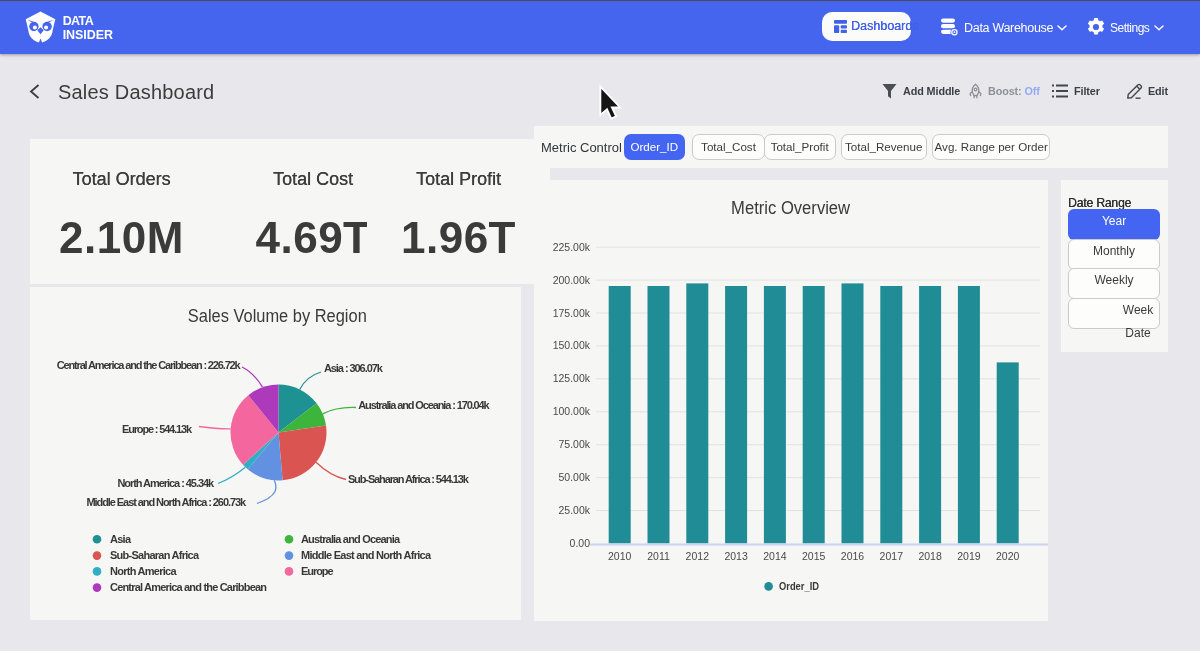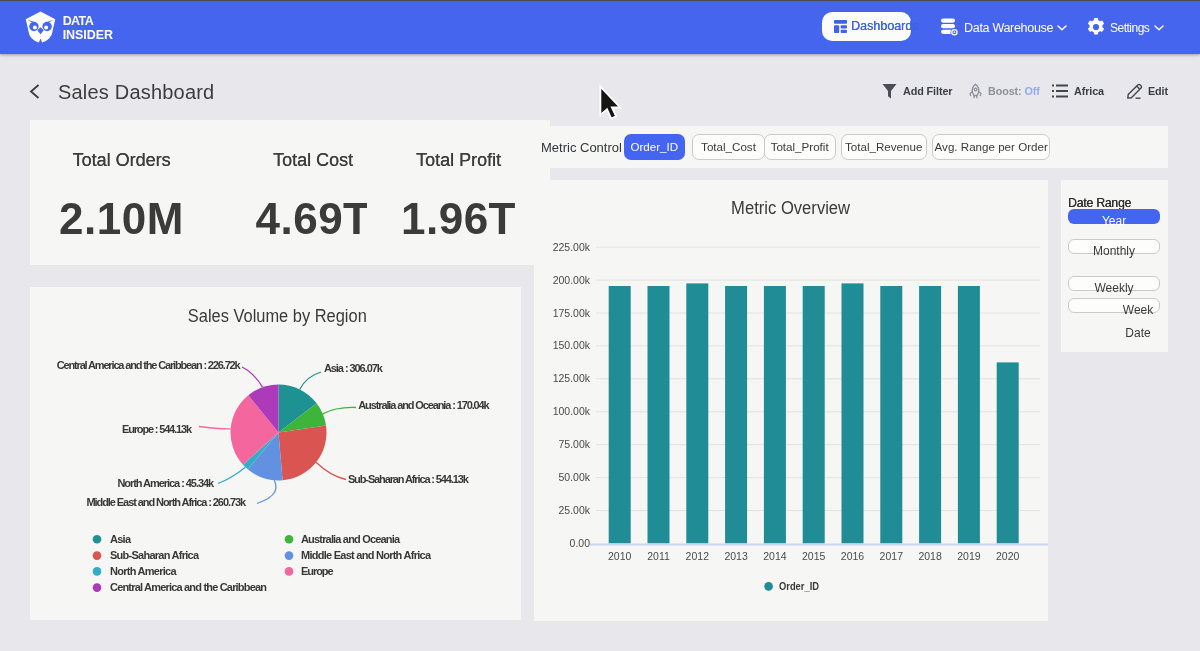--- a/index.html
+++ b/index.html
@@ -12,32 +12,32 @@
   #nav { left:0; top:1px; width:1200px; height:52.5px; background:#4565ee; box-shadow:0 1px 3px rgba(60,60,80,.45); }
   .navitem { color:#fff; font-size:12.5px; top:21px; letter-spacing:-0.3px; }
   #dash-btn { left:822px; top:12px; width:89px; height:29px; background:#fbfbfa; border-radius:10px; color:#4161e8; font-size:12.5px; font-weight:500; line-height:29px; text-align:left; white-space:nowrap; text-shadow:0.3px 0 currentColor; }
   #dash-btn span { margin-left:29px; }
   
   #back { left:29px; top:84px; }
   #title { left:58px; top:81px; font-size:20px; color:#3c3c3c; letter-spacing:0.2px; }
   .hctl { top:85px; font-size:10.8px; color:#3b3e45; font-weight:bold; letter-spacing:-0.1px; white-space:nowrap; }
   
   .card { background:#f6f6f4; }
-  .kpi { top:120px; width:183px; height:145px; text-align:center; }
+  .kpi { top:139px; width:183px; height:145px; text-align:center; }
   .kpi .t { margin-top:30px; font-size:18px; font-weight:500; color:#3d3d3d; text-shadow:0.35px 0 currentColor; }
   .kpi .v { margin-top:23px; font-size:44px; font-weight:bold; color:#3b3b3b; letter-spacing:0.5px; }
   
   #mstrip { left:534px; top:126px; width:634px; height:42px; }
   #mlabel { left:541px; top:140px; font-size:13px; color:#33353a; }
   .mbtn { top:134px; height:26px; border:1px solid #cbcbcb; border-radius:7px; background:#fdfdfc; font-size:11.6px; color:#3a3a3a; text-align:center; line-height:24px; white-space:nowrap; }
   .bluebtn { background:#4465f1; border:none; color:#fff; line-height:26px; font-weight:400; }
   
   #datecard { left:1061px; top:180px; width:107px; height:172px; }
   #datecard .dt { margin:16px 0 0 7px; font-size:12.2px; font-weight:400; color:#303030; letter-spacing:-0.2px; text-shadow:0.3px 0 currentColor; }
-  .dbtn { left:1068px; width:92px; height:15px; border:1px solid #cbcbcb; border-radius:6px; background:#fdfdfc; font-size:12px; color:#3a3a3a; text-align:center; line-height:23px; }
+  .dbtn { left:1068px; width:92px; height:31px; border:1px solid #cbcbcb; border-radius:6px; background:#fdfdfc; font-size:12px; color:#3a3a3a; text-align:center; line-height:23px; }
   .dbtn.bluebtn { border:none; line-height:25px; }
 </style>
 </head>
 <body>
 <div id="stage">
   <div class="abs" id="topline"></div>
   <div class="abs" id="nav"></div>
 
   <svg class="abs" style="left:25px; top:11px;" width="31" height="32" viewBox="0 0 31 32">
     <path fill="#fff" d="M15.5 0.4 L30.3 8.3 L27.7 19.3 C27 26.3 22.3 30.2 17.1 31.4 L15.5 27.6 L13.9 31.4 C8.7 30.2 4 26.3 3.3 19.3 L0.7 8.3 Z"></path>
@@ -93,21 +93,21 @@
       <path d="M1 1 L5 4.8 L9 1" stroke="#fff" stroke-width="1.5" fill="none" stroke-linecap="round"></path>
     </svg>
 
   <svg class="abs" id="back" width="11" height="15" viewBox="0 0 11 15">
       <path d="M9.5 1 L2 7.5 L9.5 14" stroke="#3c3c3c" stroke-width="1.8" fill="none"></path>
     </svg>
   <div class="abs" id="title">Sales Dashboard</div>
   <svg class="abs" style="left:882px; top:84px;" width="15" height="15" viewBox="0 0 15 15">
       <path fill="#4a4e57" d="M0.5 0 h14 l-5.5 7 v7.5 l-3 -2.2 v-5.3 Z"></path>
     </svg>
-  <div class="abs hctl" style="left:903px;">Add Filter</div>
+  <div class="abs hctl" style="left:903px;">Add Middle</div>
 
   <svg class="abs" style="left:967px; top:83px;" width="17" height="17" viewBox="0 0 17 17">
     <g stroke="#8d9097" stroke-width="1.3" fill="none" stroke-linejoin="round">
       <path d="M8.5 1.2 C11 3 12.2 6 11.5 9.5 L10.2 12.5 H6.8 L5.5 9.5 C4.8 6 6 3 8.5 1.2 Z"></path>
       <path d="M5.7 8.2 L3.2 10.5 L3.6 13.2"></path>
       <path d="M11.3 8.2 L13.8 10.5 L13.4 13.2"></path>
       <path d="M7.3 12.7 L7 15.3 M9.7 12.7 L10 15.3"></path>
     </g>
     <circle cx="8.5" cy="6.5" r="1.3" fill="none" stroke="#8d9097" stroke-width="1.2"></circle>
   </svg>
@@ -116,21 +116,21 @@
   <svg class="abs" style="left:1052px; top:84px;" width="16" height="14" viewBox="0 0 16 14">
     <g fill="#43464c">
       <rect x="0" y="0.5" width="2" height="2"></rect>
         <rect x="4" y="0.5" width="12" height="2"></rect>
       <rect x="0" y="6" width="2" height="2"></rect>
         <rect x="4" y="6" width="12" height="2"></rect>
       <rect x="0" y="11.5" width="2" height="2"></rect>
         <rect x="4" y="11.5" width="12" height="2"></rect>
     </g>
   </svg>
-  <div class="abs hctl" style="left:1074px;">Africa</div>
+  <div class="abs hctl" style="left:1074px;">Filter</div>
 
   <svg class="abs" style="left:1127px; top:83px;" width="16" height="17" viewBox="0 0 16 17">
     <g stroke="#43464c" stroke-width="1.4" fill="none">
       <path d="M1.2 11.5 L10.8 1.9 a1.6 1.6 0 0 1 2.3 0 l0.9 0.9 a1.6 1.6 0 0 1 0 2.3 L4.4 14.7 L0.8 15.1 Z" stroke-linejoin="round"></path>
       <path d="M9.6 3.1 L12.8 6.3"></path>
       <path d="M8.5 15.2 H13.5"></path>
     </g>
   </svg>
   <div class="abs hctl" style="left:1148px;">Edit</div>
 
@@ -256,19 +256,19 @@
     </g>
     <circle cx="234.6" cy="406.4" r="4.3" fill="#208c96"></circle>
     <text x="245" y="410.3" font-size="11" font-weight="bold" fill="#383838" textLength="40" lengthAdjust="spacingAndGlyphs">Order_ID</text>
   </svg>
 
   <div class="abs card" id="datecard">
       <div class="dt">Date Range</div>
     </div>
   <div class="abs dbtn bluebtn" style="top:209px; background:#4465f1; color:#fff;">Year</div>
   <div class="abs dbtn" style="top:239px;">Monthly</div>
-  <div class="abs dbtn" style="top:276px;">Weekly</div>
+  <div class="abs dbtn" style="top:268px;">Weekly</div>
   <div class="abs dbtn" style="top:298px;padding-left:48px;">Week Date</div>
 
   <svg class="abs" style="left:597px; top:84px;" width="27" height="38" viewBox="0 0 27 38">
     <path d="M3.4 2.6 L3.4 31 L10 25.3 L14.2 34.6 L19.1 32.4 L14.9 23.5 L23.1 23.5 Z" fill="#151515" stroke="#fff" stroke-width="1.8"></path>
   </svg>
 </div>
 
 </body></html>

